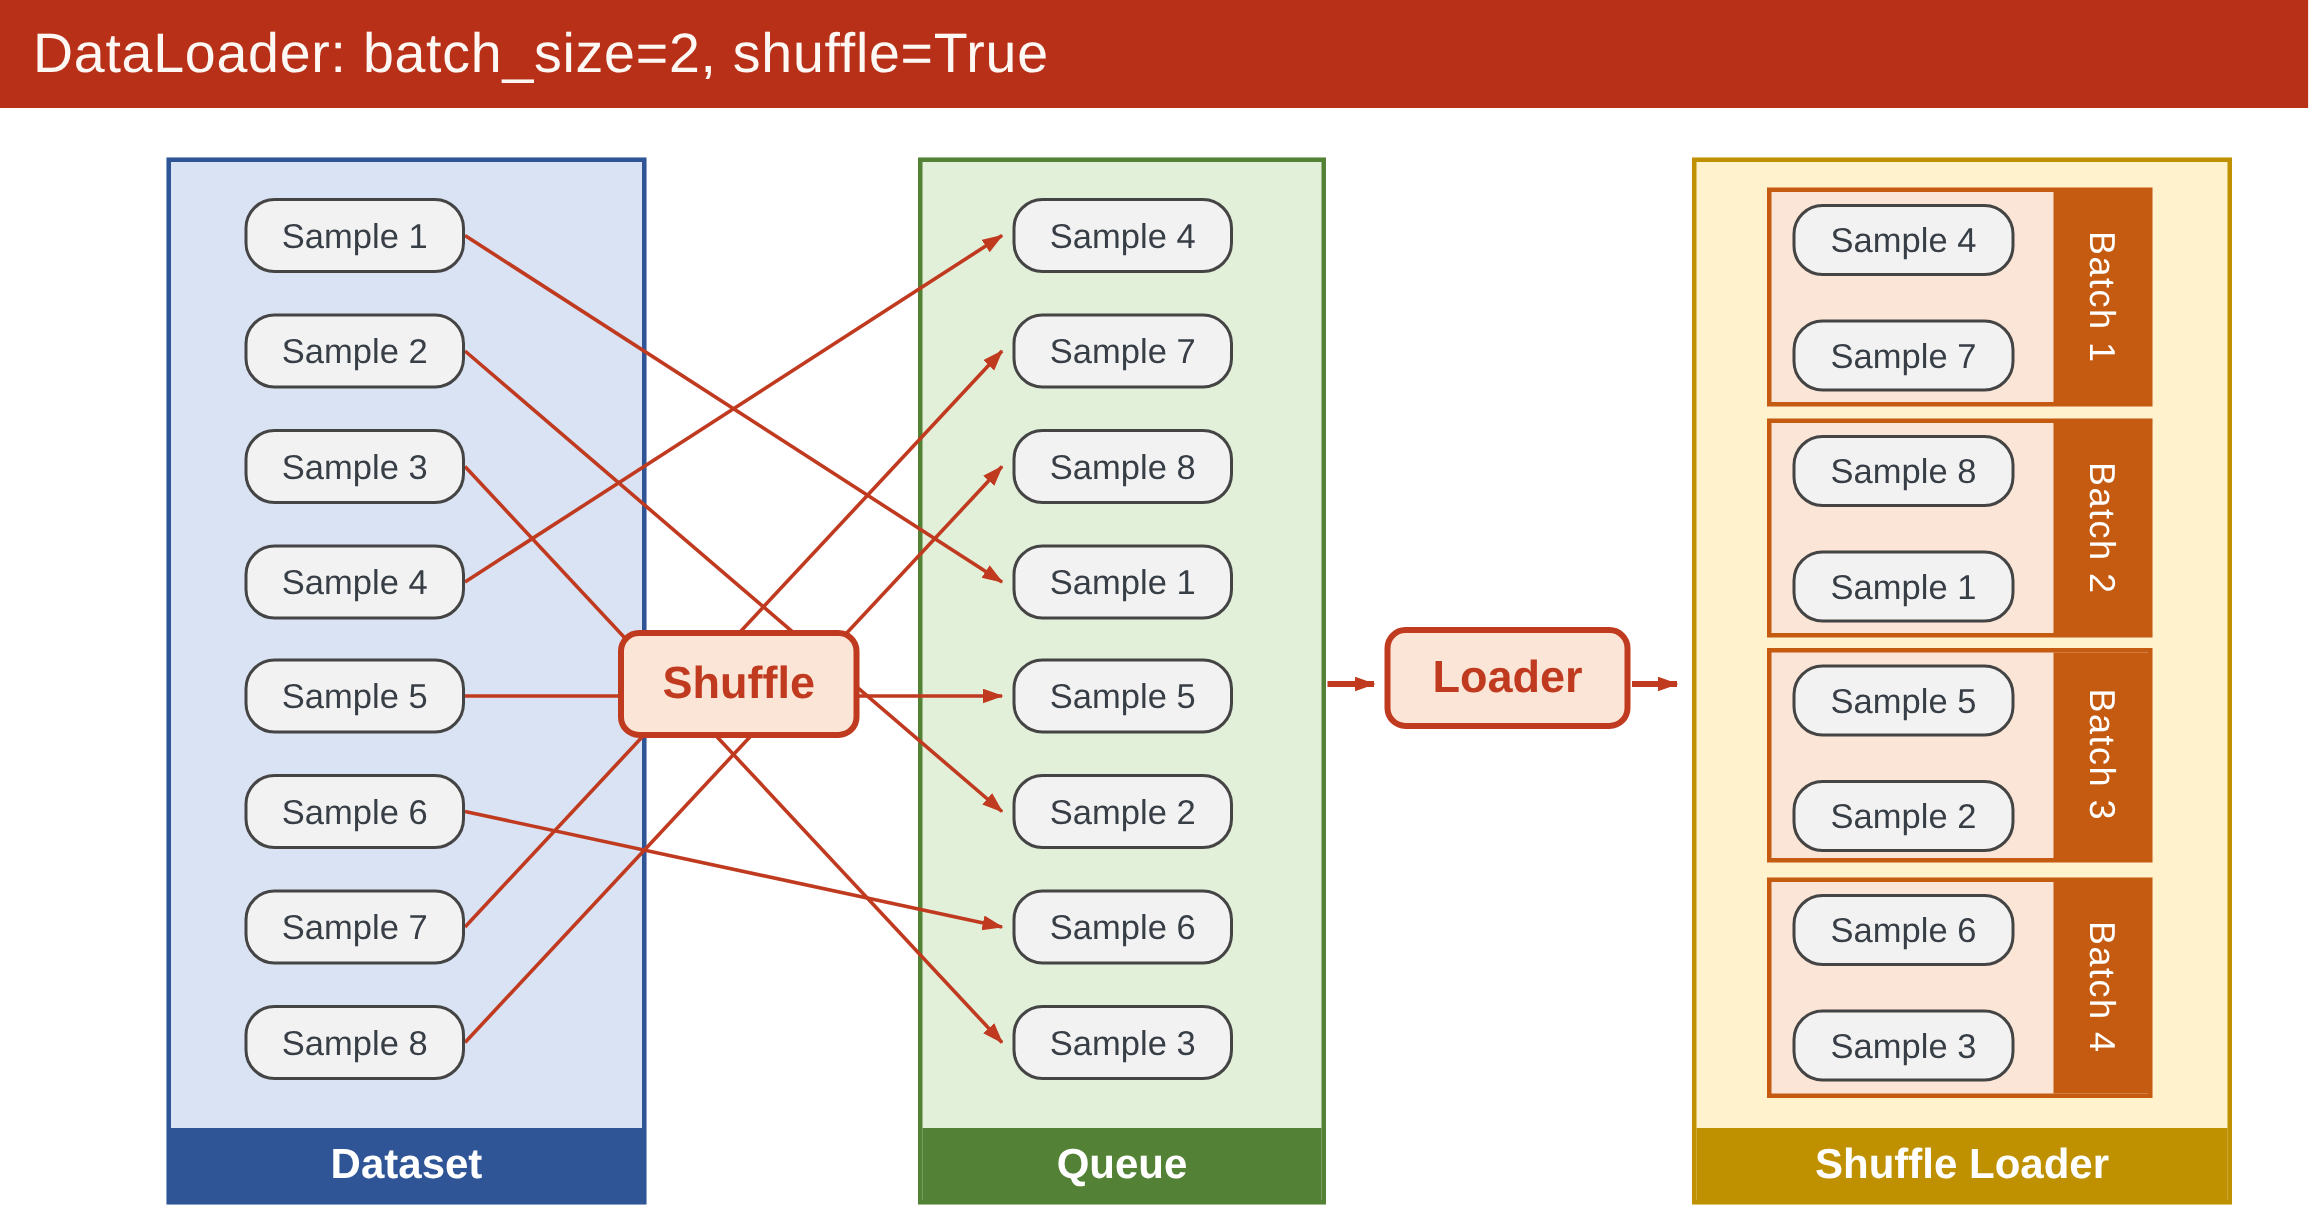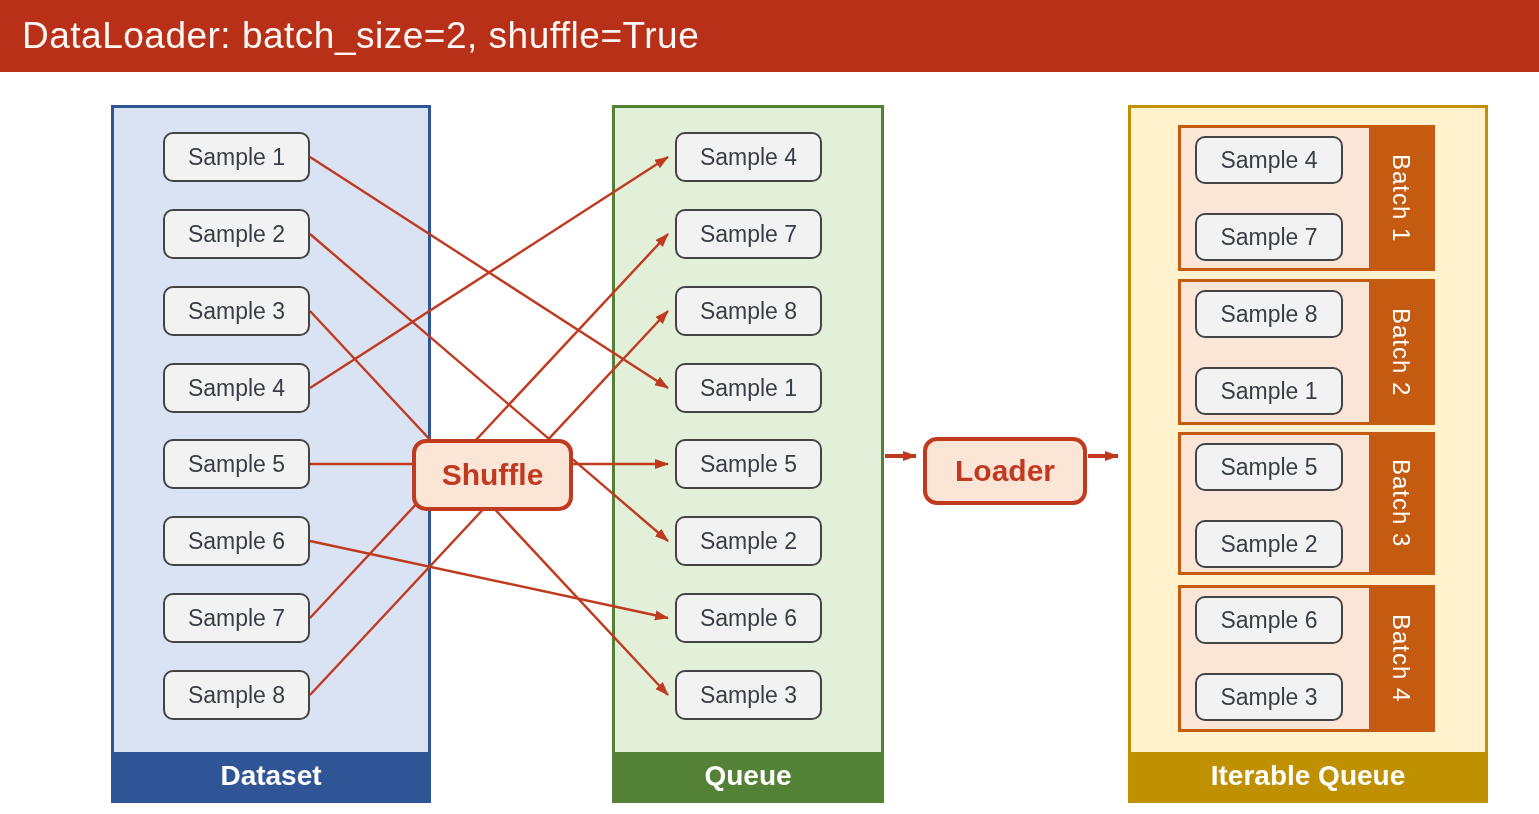--- a/index.html
+++ b/index.html
@@ -24,21 +24,21 @@
   }
   .col-dataset{left:111px;width:320px;background:var(--dataset-fill);border:3px solid var(--dataset-accent);padding-left:11px;}
   .col-dataset .footer{background:var(--dataset-accent);}
   .col-queue{left:612px;width:272px;background:var(--queue-fill);border:3px solid var(--queue-accent);}
   .col-queue .footer{background:var(--queue-accent);text-align:center;}
   .col-iterable{left:1128px;width:360px;background:var(--iterable-fill);border:3px solid var(--iterable-accent);}
   .col-iterable .footer{background:var(--iterable-accent);}
   
   .sample-box{
     position:absolute;box-sizing:border-box;width:147px;height:50px;z-index:4;
-    background:var(--sample-fill);border:2px solid var(--sample-border);border-radius:10px;
+    background:var(--sample-fill);border:2px solid var(--sample-border);border-radius:20px;
     display:flex;align-items:center;justify-content:center;
     font-size:23px;color:var(--sample-text);
   }
   
   .batch{
     position:absolute;left:1178px;width:257px;box-sizing:border-box;z-index:4;
     border:3px solid var(--batch-fill);background:var(--batch-inner-fill);
     display:flex;flex-direction:row;
   }
   .batch-samples{position:relative;flex:1;}
@@ -48,21 +48,21 @@
     display:flex;align-items:center;justify-content:center;
   }
   .batch-tab span{
     writing-mode:vertical-rl;color:#ffffff;font-size:24px;letter-spacing:1px;white-space:nowrap;
   }
   
   .node{
     position:absolute;box-sizing:border-box;z-index:6;
     background:var(--node-fill);border:4px solid var(--accent-red);border-radius:14px;
     display:flex;align-items:center;justify-content:center;
-    font-size:30px;font-weight:700;color:var(--accent-red);margin-top:19px;
+    font-size:30px;font-weight:700;color:var(--accent-red);
   }
   .node-shuffle{left:412px;top:420px;width:161px;height:72px;}
   .node-loader{left:923px;top:418px;width:164px;height:68px;}
   
   .connector-layer{position:absolute;left:0;top:0;z-index:3;}
 </style>
 </head>
 <body>
 
 <div class="stage" style="--accent-red: #C03A20; --title-bg: #B93018; --dataset-fill: #DAE3F3; --dataset-accent: #2F5597; --queue-fill: #E2EFD9; --queue-accent: #538135; --iterable-fill: #FFF2CC; --iterable-accent: #BF9000; --batch-fill: #C55A11; --batch-inner-fill: #FBE5D6; --node-fill: #FBE5D6; --sample-fill: #F2F2F2; --sample-border: #444444; --sample-text: #383E46;">
@@ -95,21 +95,21 @@
 
   <div class="column col-dataset">
     <div class="footer">Dataset</div>
   </div>
 
   <div class="column col-queue">
     <div class="footer">Queue</div>
   </div>
 
   <div class="column col-iterable">
-    <div class="footer">Iterable Queue</div>
+    <div class="footer">Shuffle Loader</div>
   </div>
 
   <div id="dataset-samples">
       <div class="sample-box" style="left: 163px; top: 132px;">Sample 1</div>
       <div class="sample-box" style="left: 163px; top: 209px;">Sample 2</div>
       <div class="sample-box" style="left: 163px; top: 286px;">Sample 3</div>
       <div class="sample-box" style="left: 163px; top: 363px;">Sample 4</div>
       <div class="sample-box" style="left: 163px; top: 439px;">Sample 5</div>
       <div class="sample-box" style="left: 163px; top: 516px;">Sample 6</div>
       <div class="sample-box" style="left: 163px; top: 593px;">Sample 7</div>

